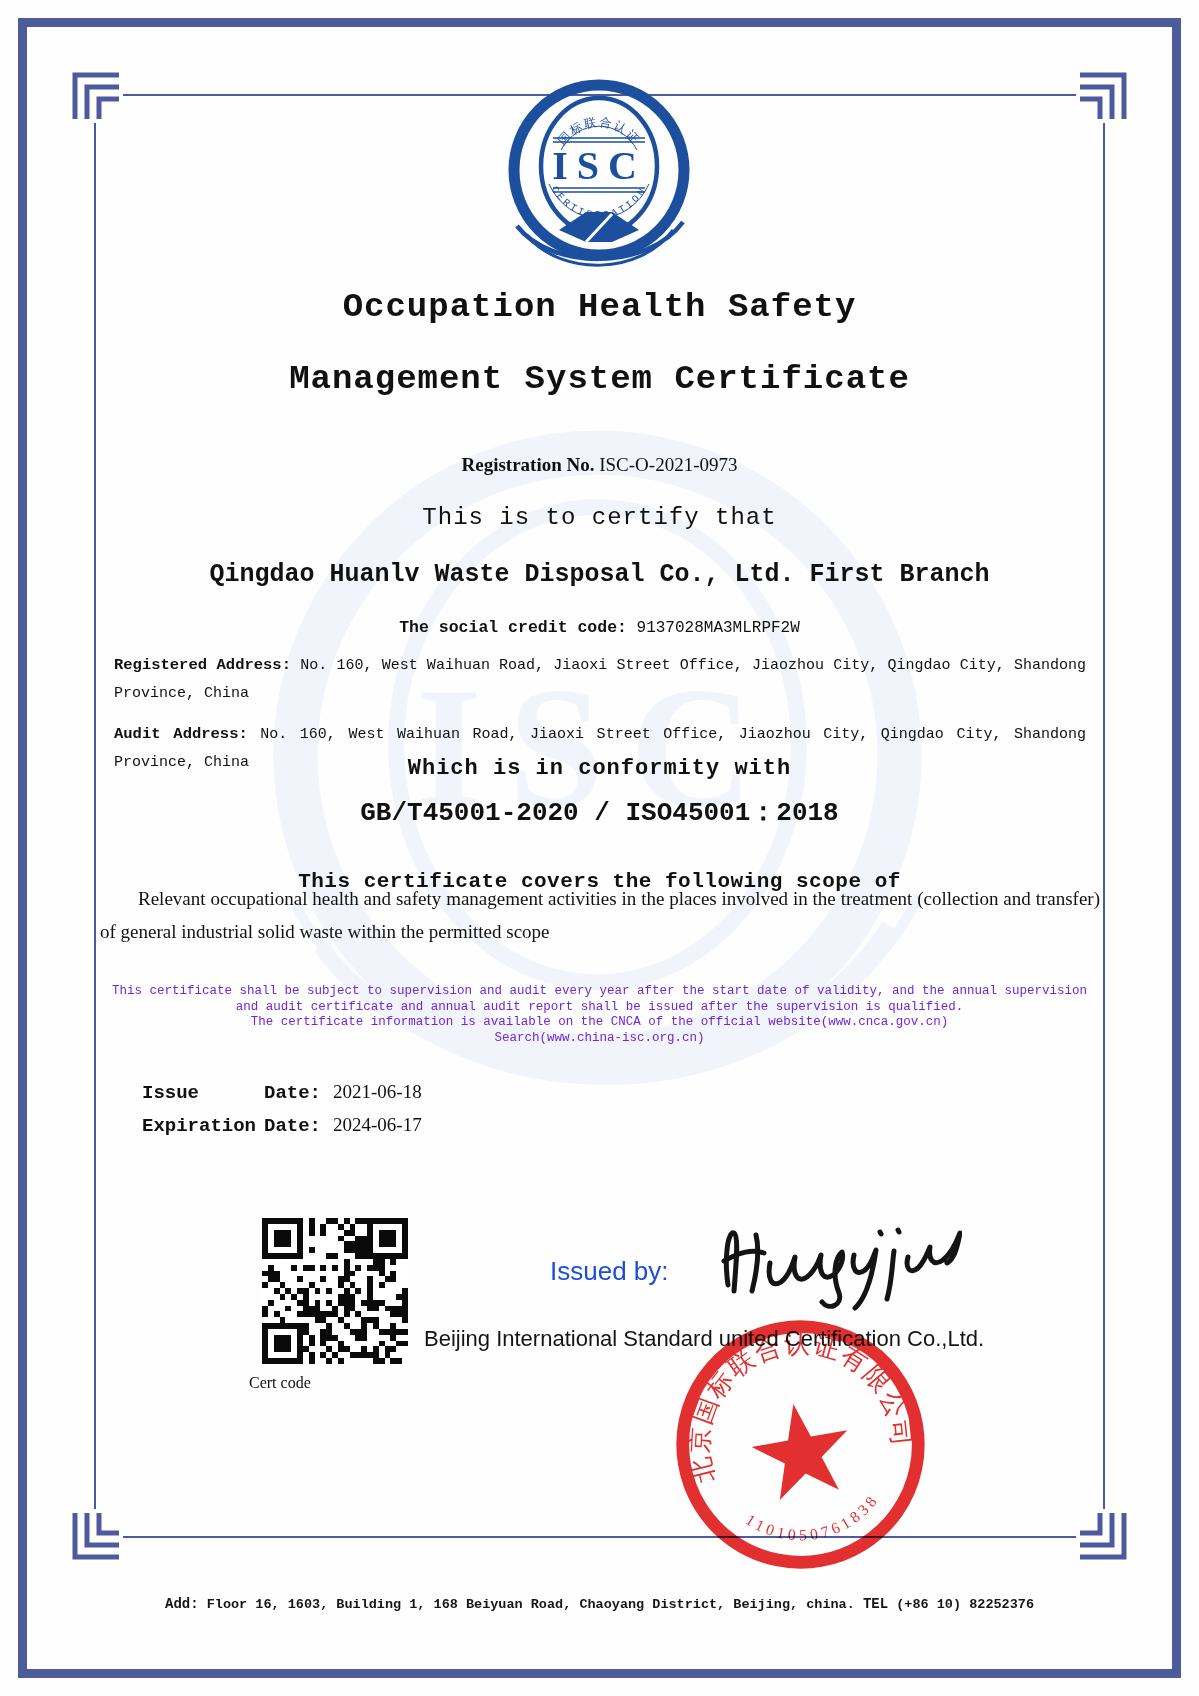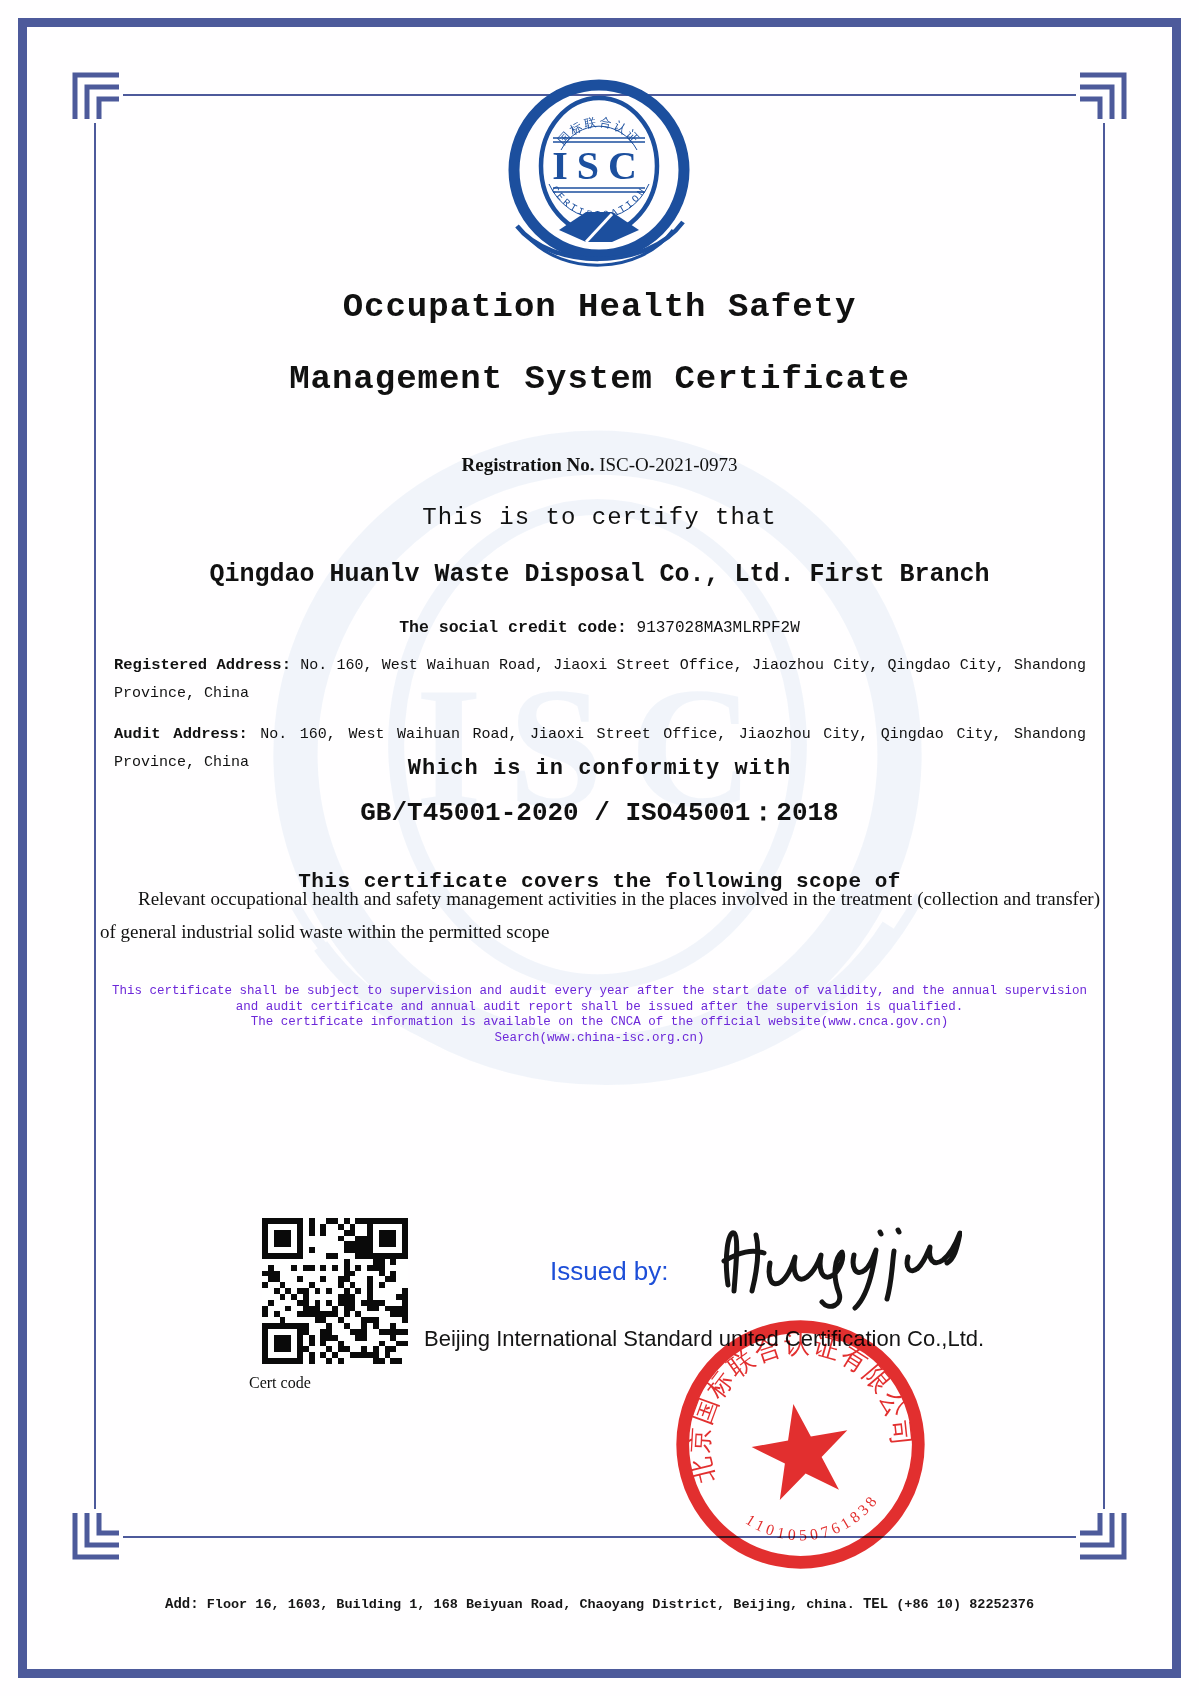--- a/index.html
+++ b/index.html
@@ -165,20 +165,28 @@
   <div class="abs centerline scope-h">This certificate covers the following scope of</div>
   <div class="abs scope">Relevant occupational health and safety management activities in the places involved in the treatment (collection and transfer) of general industrial solid waste within the permitted scope</div>
 
   <div class="abs centerline fineprint">
     <div>This certificate shall be subject to supervision and audit every year after the start date of validity, and the annual supervision</div>
     <div>and audit certificate and annual audit report shall be issued after the supervision is qualified.</div>
     <div>The certificate information is available on the CNCA of the official website(www.cnca.gov.cn)</div>
     <div>Search(www.china-isc.org.cn)</div>
   </div>
 
+  <div class="abs dates">
+    <div>
+      <span class="c1">Issue</span><span class="c2">Date:</span><span class="val">2021-06-18</span>
+    </div>
+    <div>
+      <span class="c1">Expiration</span><span class="c2">Date:</span><span class="val">2024-06-17</span>
+    </div>
+  </div>
 
   <div class="abs qr">
       <i class="on"></i>
       <i class="on"></i>
       <i class="on"></i>
       <i class="on"></i>
       <i class="on"></i>
       <i class="on"></i>
       <i class="on"></i>
       <i></i>

